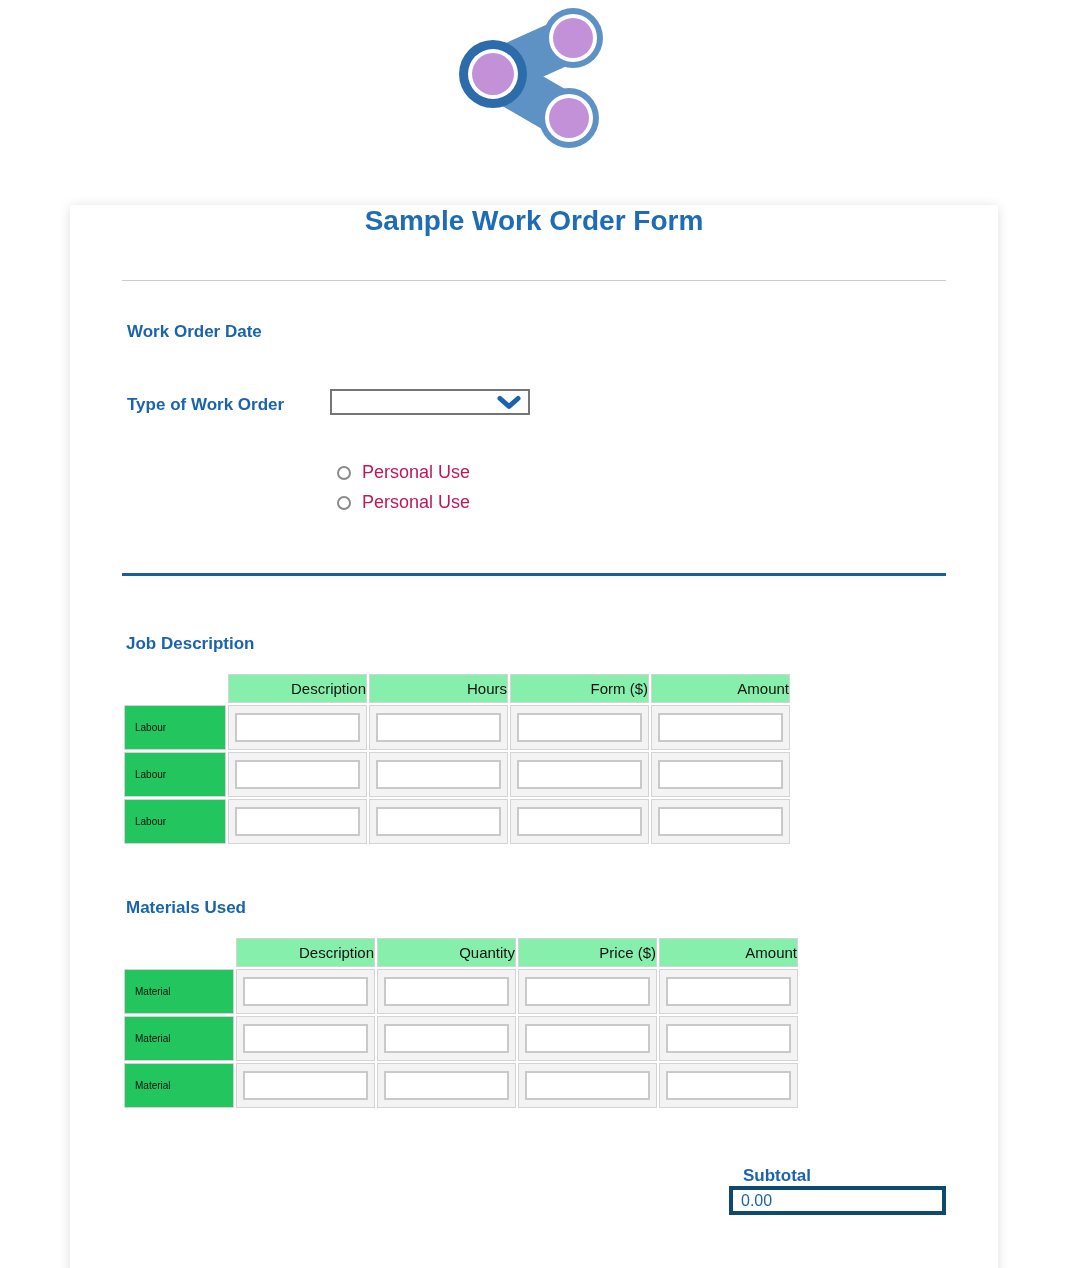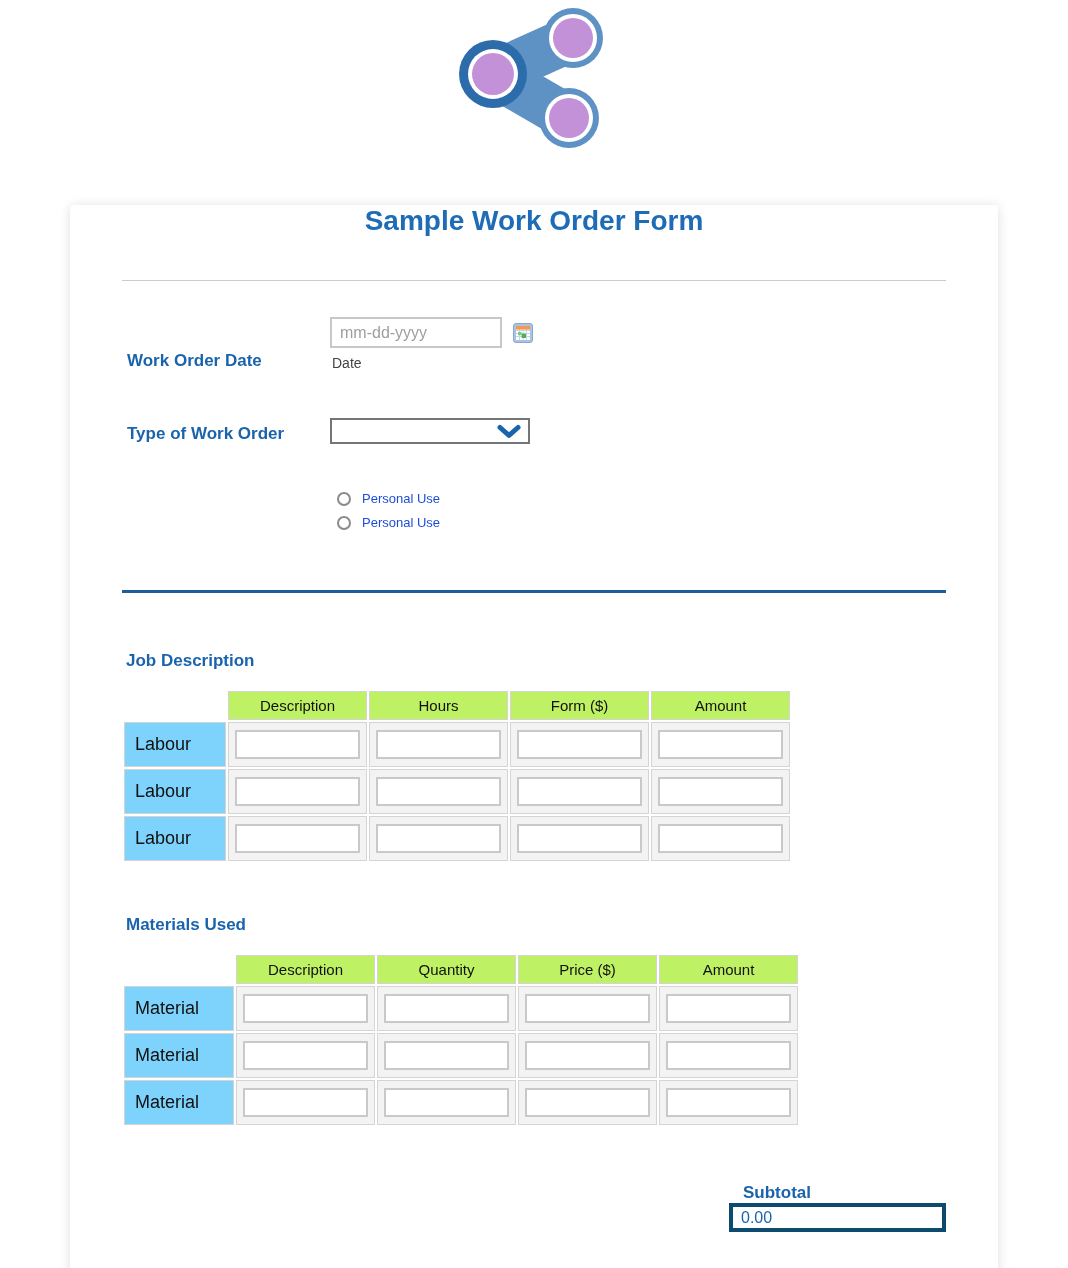--- a/index.html
+++ b/index.html
@@ -70,46 +70,46 @@
   .radio-group { margin-top: 47px; padding-left: 215px; }
   .radio-option {
     display: flex; align-items: center;
     margin-bottom: 9px; cursor: pointer;
   }
   .radio-circle {
     width: 14px; height: 14px; flex: none;
     border: 2px solid #8a8a8a; border-radius: 50%;
     background: #fff;
   }
-  .radio-text { margin-left: 11px; font-size: 13px; color: #1d4ed8; }
+  .radio-text { margin-left: 11px; font-size: 18px; color: #be185d; }
 
   .section-heading {
     margin-top: 58px;
     font-size: 17px; font-weight: bold; color: #1a63ad;
     padding-left: 4px;
   }
   .section-heading.materials { margin-top: 52px; }
 
   table.grid {
     margin-top: 18px;
     border-collapse: separate;
     border-spacing: 2px;
     width: 667px;
     table-layout: fixed;
   }
   table.grid th, table.grid td { border: 1px solid #d4d4d4; }
   table.grid th.corner { border: none; background: transparent; }
   table.grid th.colhead {
-    background: #bef264;
+    background: #86efac;
     font-weight: normal; font-size: 15px; color: #111;
-    text-align: center; height: 29px;
+    text-align: right; height: 29px;
   }
   table.grid th.rowhead {
-    background: #7dd3fc;
-    font-weight: normal; font-size: 18px; color: #111;
+    background: #22c55e;
+    font-weight: normal; font-size: 10px; color: #111;
     text-align: left; padding-left: 10px; height: 43px;
   }
   table.grid td.cell { background: #f3f3f3; padding: 7px 6px; }
   .cell-input {
     display: block; width: 100%; height: 29px;
     border: 2px solid #c9c9c9; background: #ffffff;
     font-size: 15px; padding: 0 6px;
     font-family: "Liberation Sans", sans-serif;
   }
   col.c-head-job { width: 102px; }
@@ -144,36 +144,20 @@
 </div>
 
 <div class="card">
 
   <div class="form-title">Sample Work Order Form</div>
 
   <hr class="hr-gray">
 
   <div class="form-row row-date">
     <div class="label-col">Work Order Date</div>
-    <div class="control-col">
-      <div class="date-line">
-        <input class="date-input" type="text" placeholder="mm-dd-yyyy" style="">
-        <span class="calendar-btn">
-          <svg width="20" height="20" viewBox="0 0 20 20">
-            <rect x="0.5" y="0.5" width="19" height="19" rx="2.5" fill="#a9c3e0" stroke="#87a9d0"></rect>
-            <rect x="3" y="3" width="14" height="14" fill="#ffffff"></rect>
-            <path d="M3 7.5h14 M3 10.5h14 M3 13.5h14 M6.5 3v14 M10 3v14 M13.5 3v14" stroke="#c6d6ea" stroke-width="1" fill="none"></path>
-            <rect x="3" y="3" width="14" height="3.6" fill="#f29b4e"></rect>
-            <rect x="5" y="9" width="3.4" height="3.2" fill="#7cc87e"></rect>
-            <rect x="8.6" y="10.6" width="4.4" height="4.4" fill="#4fae55"></rect>
-          </svg>
-        </span>
-      </div>
-      <div class="sublabel">Date</div>
-    </div>
   </div>
 
   <div class="form-row row-type">
     <div class="label-col">Type of Work Order</div>
     <div class="control-col">
       <div class="select-box">
         <span class="select-value"></span>
         <span class="chev">
           <svg width="24" height="15" viewBox="0 0 24 15">
             <polyline points="3,3.5 12,11.5 21,3.5" fill="none" stroke="#1a63ad" stroke-width="5" stroke-linecap="round" stroke-linejoin="round"></polyline>

